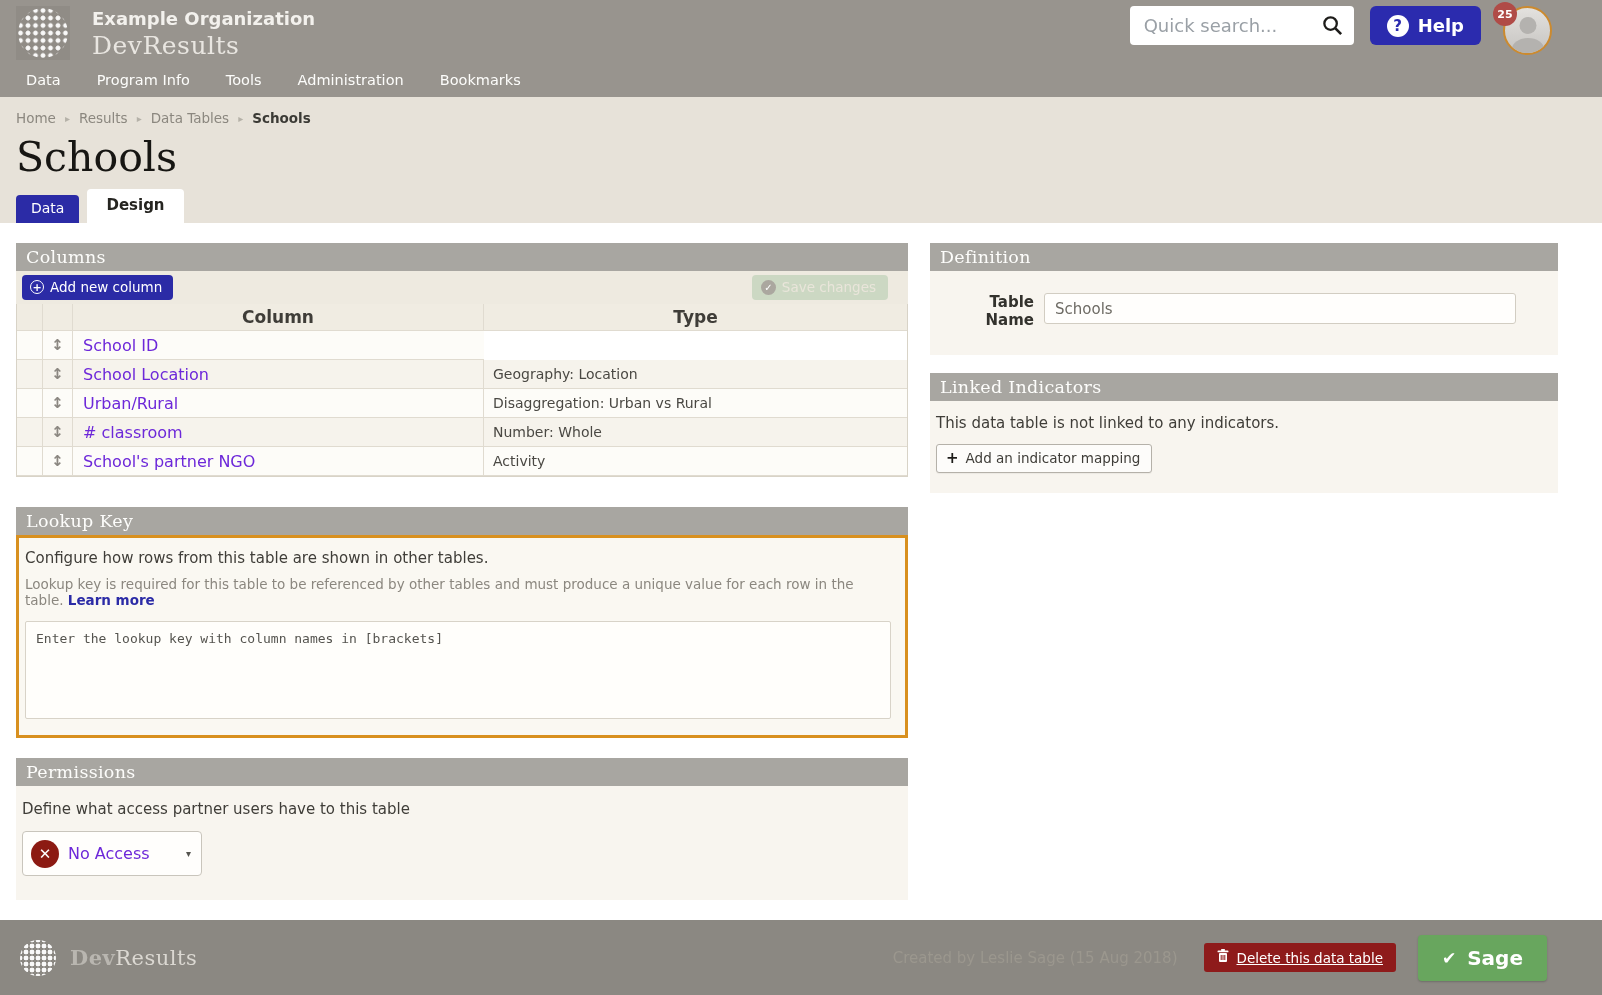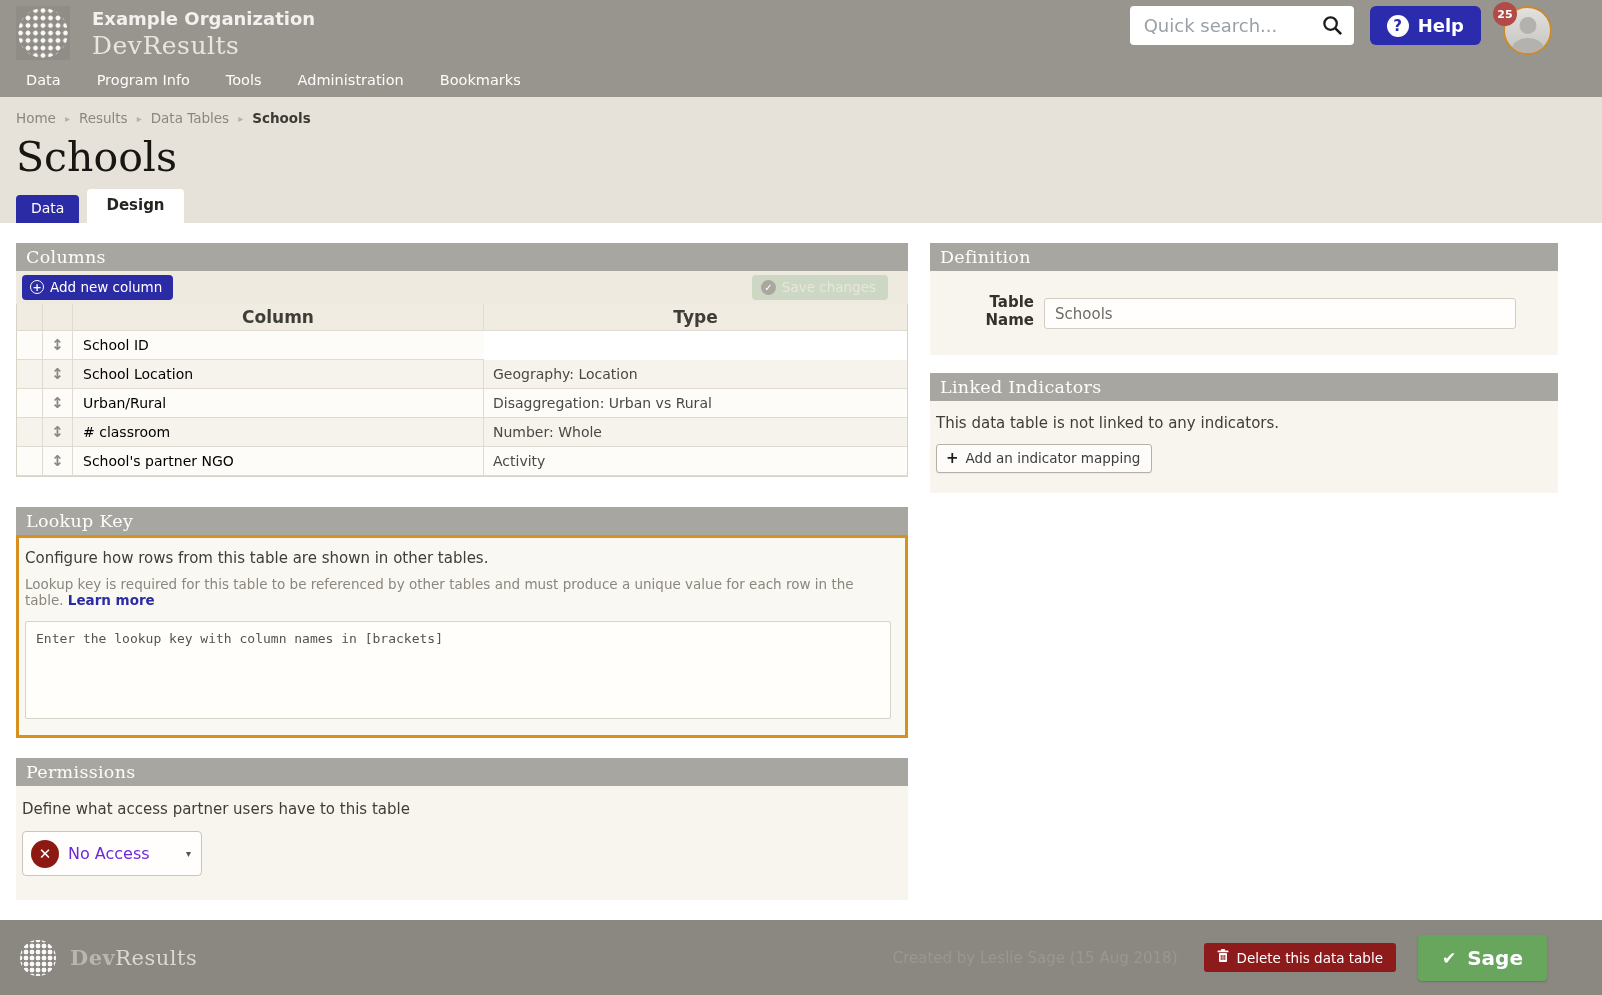--- a/index.html
+++ b/index.html
@@ -58,21 +58,21 @@
   .plus-circle { width:14px; height:14px; border-radius:50%; border:1.5px solid #fff; color:#fff; font-size:11px; line-height:11px; font-weight:bold; display:flex; align-items:center; justify-content:center; }
   .btn-save { background:#ccd8c3; color:#e9e5da; border:none; border-radius:4px; font-size:13.5px; padding:4px 12px 5px 9px; display:flex; align-items:center; gap:6px; margin-right:14px; font-family:inherit; }
   .save-check { width:15px; height:15px; border-radius:50%; background:#abα79f; background:#aba79f; color:#fff; font-size:10px; display:flex; align-items:center; justify-content:center; }
   .cols-table { border:1px solid #d8d3c7; border-top:none; }
   .trow { display:grid; grid-template-columns:26px 30px 411px 1fr; }
   .trow > div { border-right:1px solid #e0dbd0; border-bottom:1px solid #e0dbd0; min-height:29px; display:flex; align-items:center; }
   .trow > div:last-child { border-right:none; }
   .thead > div { background:#f0ece2; font-weight:bold; font-size:17px; color:#3f3d38; justify-content:center; min-height:27px; }
   .trow.odd > div { background:#fdfcf8; }
   .trow.even > div { background:#f6f3ec; }
-  .cell-col { padding-left:10px; font-size:14px; color:#000000; }
+  .cell-col { padding-left:10px; font-size:16px; color:#6d28d9; }
   .cell-type { padding-left:9px; font-size:14px; color:#4a4843; }
   .drag-handle { justify-content:center; color:#8b8781; font-size:15px; font-weight:bold; cursor:grab; }
 
   
   .lookup-panel { margin-top:30px;border-radius:11px; }
   .lookup-body { border:3px solid #d8901f; background:#faf8f2; padding:11px 14px 16px 6px; }
   .lookup-desc { font-size:15px; color:#3f3d38; padding-left:0; }
   .lookup-note { font-size:13.5px; color:#8b877f; margin-top:9px; }
   .learn-more { color:#2b2ba6; font-weight:bold; cursor:pointer; }
   .lookup-textarea { display:block; width:100%; height:98px; margin-top:13px; background:#fffefb; border:1px solid #d8d3c8; border-radius:2px; resize:none; padding:9px 10px; font-family:"DejaVu Sans Mono","Liberation Mono",monospace; font-size:13px; color:#4a4a45; outline:none; }
@@ -81,38 +81,38 @@
   
   .perm-panel { margin-top:20px; }
   .perm-body { background:#f8f5ef; padding:14px 16px 24px 6px; }
   .perm-desc { font-size:15px; color:#3f3d38; }
   .dropdown { margin-top:13px; width:180px; height:45px; background:#fffefc; border:1px solid #c9c5bc; border-radius:4px; display:flex; align-items:center; padding:0 10px 0 8px; cursor:pointer; gap:9px; }
   .no-access-icon { width:28px; height:28px; border-radius:50%; background:#8c1a12; color:#fff; font-size:15px; font-weight:bold; display:flex; align-items:center; justify-content:center; flex:none; }
   .dd-label { font-size:16px; color:#6d28d9; flex:1; }
   .dd-caret { font-size:10px; color:#55544f; }
 
   
-  .def-body { background:#f8f5ef; padding:22px 42px 26px 10px; display:flex; align-items:flex-end; }
+  .def-body { background:#f8f5ef; padding:22px 42px 26px 10px; display:flex; align-items:flex-start; }
   .def-label { font-weight:bold; font-size:15px; color:#33322d; width:104px; text-align:right; padding-right:10px; flex:none; }
   .def-input { flex:1; height:31px; background:#fffefc; border:1px solid #d2cdc2; border-radius:3px; padding:0 10px; font-size:15px; color:#6e6b64; font-family:inherit; outline:none; }
   .linked-panel { margin-top:18px; }
   .linked-body { background:#f8f5ef; padding:13px 10px 20px 6px; }
   .linked-text { font-size:15px; color:#3f3d38; }
   .btn-indicator { margin-top:12px; background:#fdfcfa; border:1px solid #b5b1a9; border-radius:3px; font-size:13.5px; color:#3f3d38; padding:4px 11px 5px 9px; display:flex; align-items:center; gap:7px; cursor:pointer; box-shadow:0 1px 1px rgba(0,0,0,.05); font-family:inherit; }
   .plus-dark { font-weight:bold; font-size:15px; color:#1d1c19; }
 
   
   .footer { background:#8b8882; height:75px; display:flex; align-items:center; padding:0 55px 0 20px; }
   .footer-brand { display:flex; align-items:center; gap:14px; cursor:pointer; }
   .footer-logo-text { font-size:21px; letter-spacing:.5px; }
   .footer-logo-text .b1 { color:#b9b6b0; font-weight:bold; }
   .footer-logo-text .b2 { color:#dbd8d2; }
   .footer-spacer { flex:1; }
   .created-by { color:#9b978e; font-size:15px; margin-right:26px; }
-  .btn-delete { background:#8e1b1b; color:#fff; border:none; border-radius:3px; font-size:13.5px; padding:6px 13px; display:flex; align-items:center; gap:8px; cursor:pointer; margin-right:22px; font-family:inherit; }
+  .btn-delete { background:#8e1b1b; color:#fff; border:none; border-radius:3px; font-size:13.5px; padding:6px 13px; display:flex; align-items:center; gap:8px; cursor:pointer; margin-right:22px; font-family:inherit;text-decoration:underline; }
   .btn-done { background:#68a65e; color:#fff; border:none; border-radius:4px; font-size:20px; font-weight:bold; padding:11px 24px; display:flex; align-items:center; gap:11px; cursor:pointer; box-shadow:0 1px 2px rgba(0,0,0,.2); font-family:inherit; }
   .done-check { font-size:17px; }
 </style>
 </head>
 <body>
 
 <div class="top-header">
   <div class="logo-sq">
     <div class="globe big"></div>
   </div>

